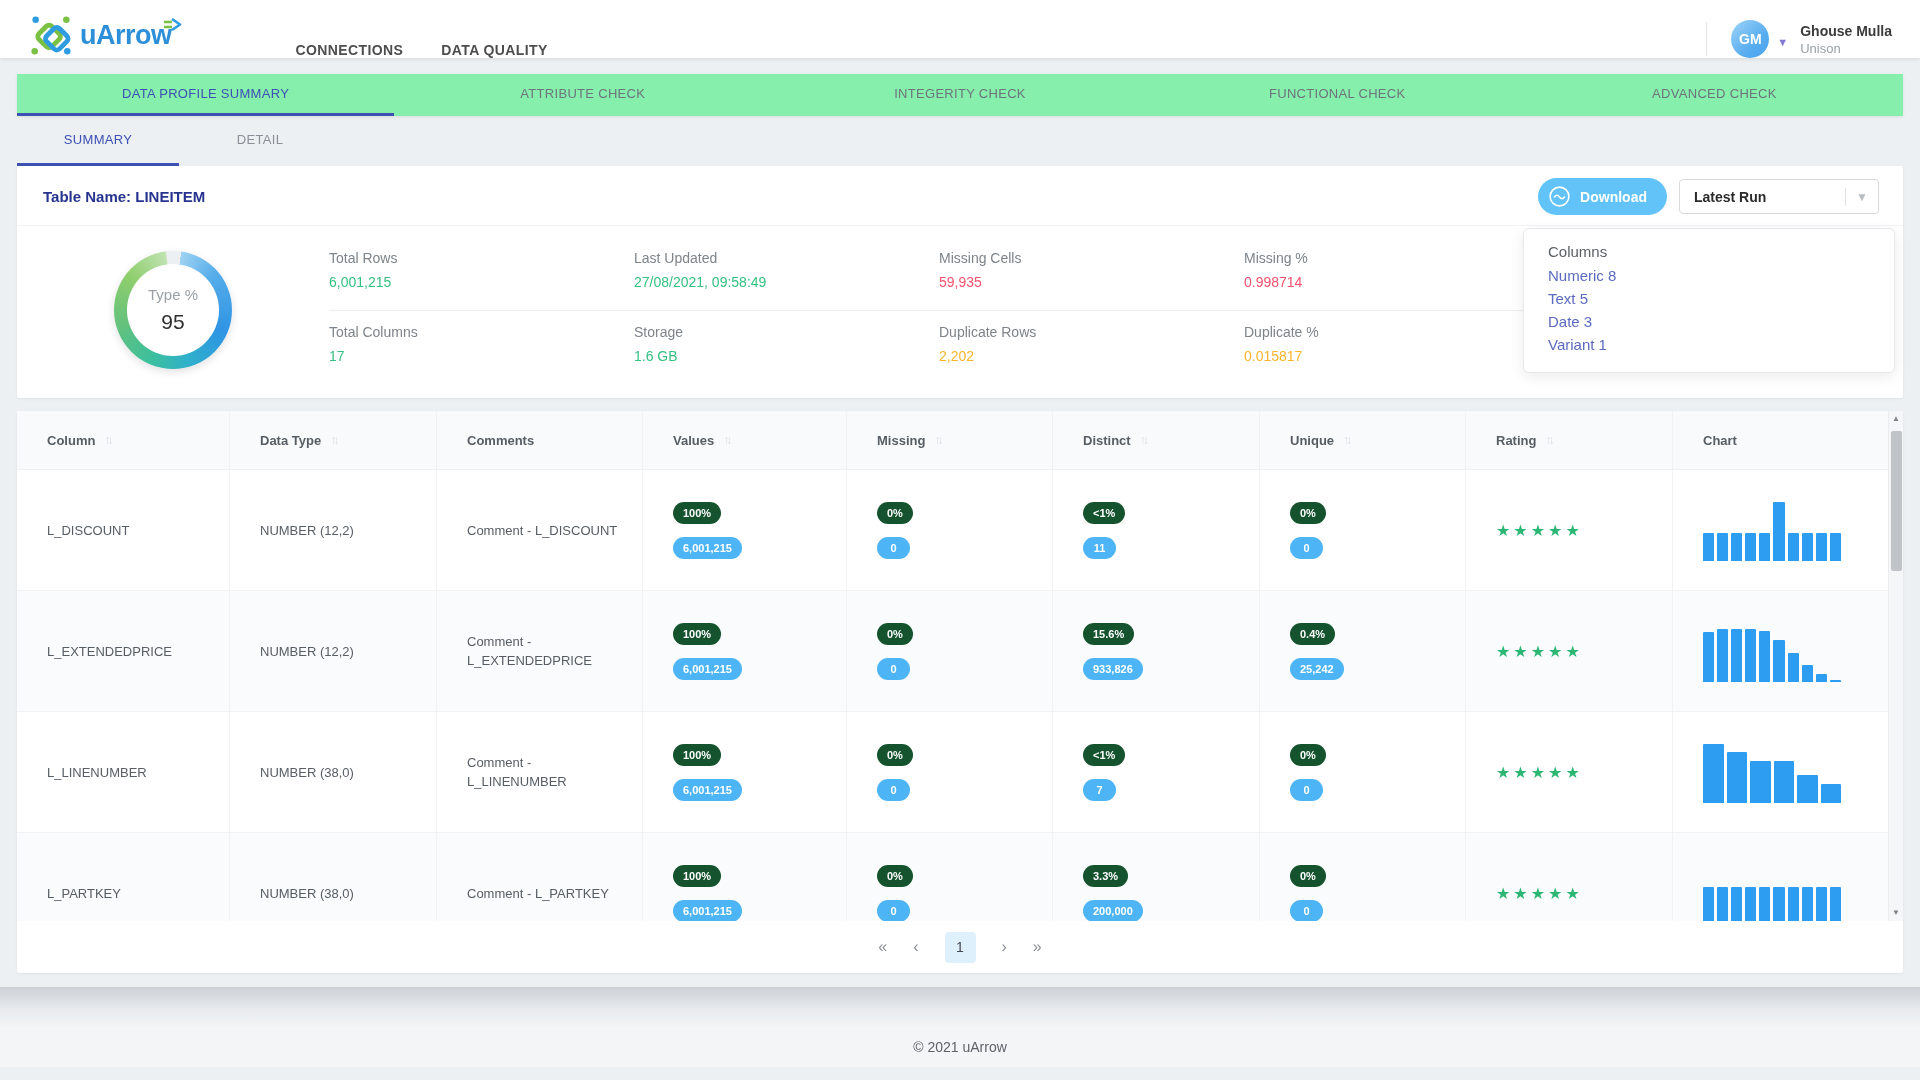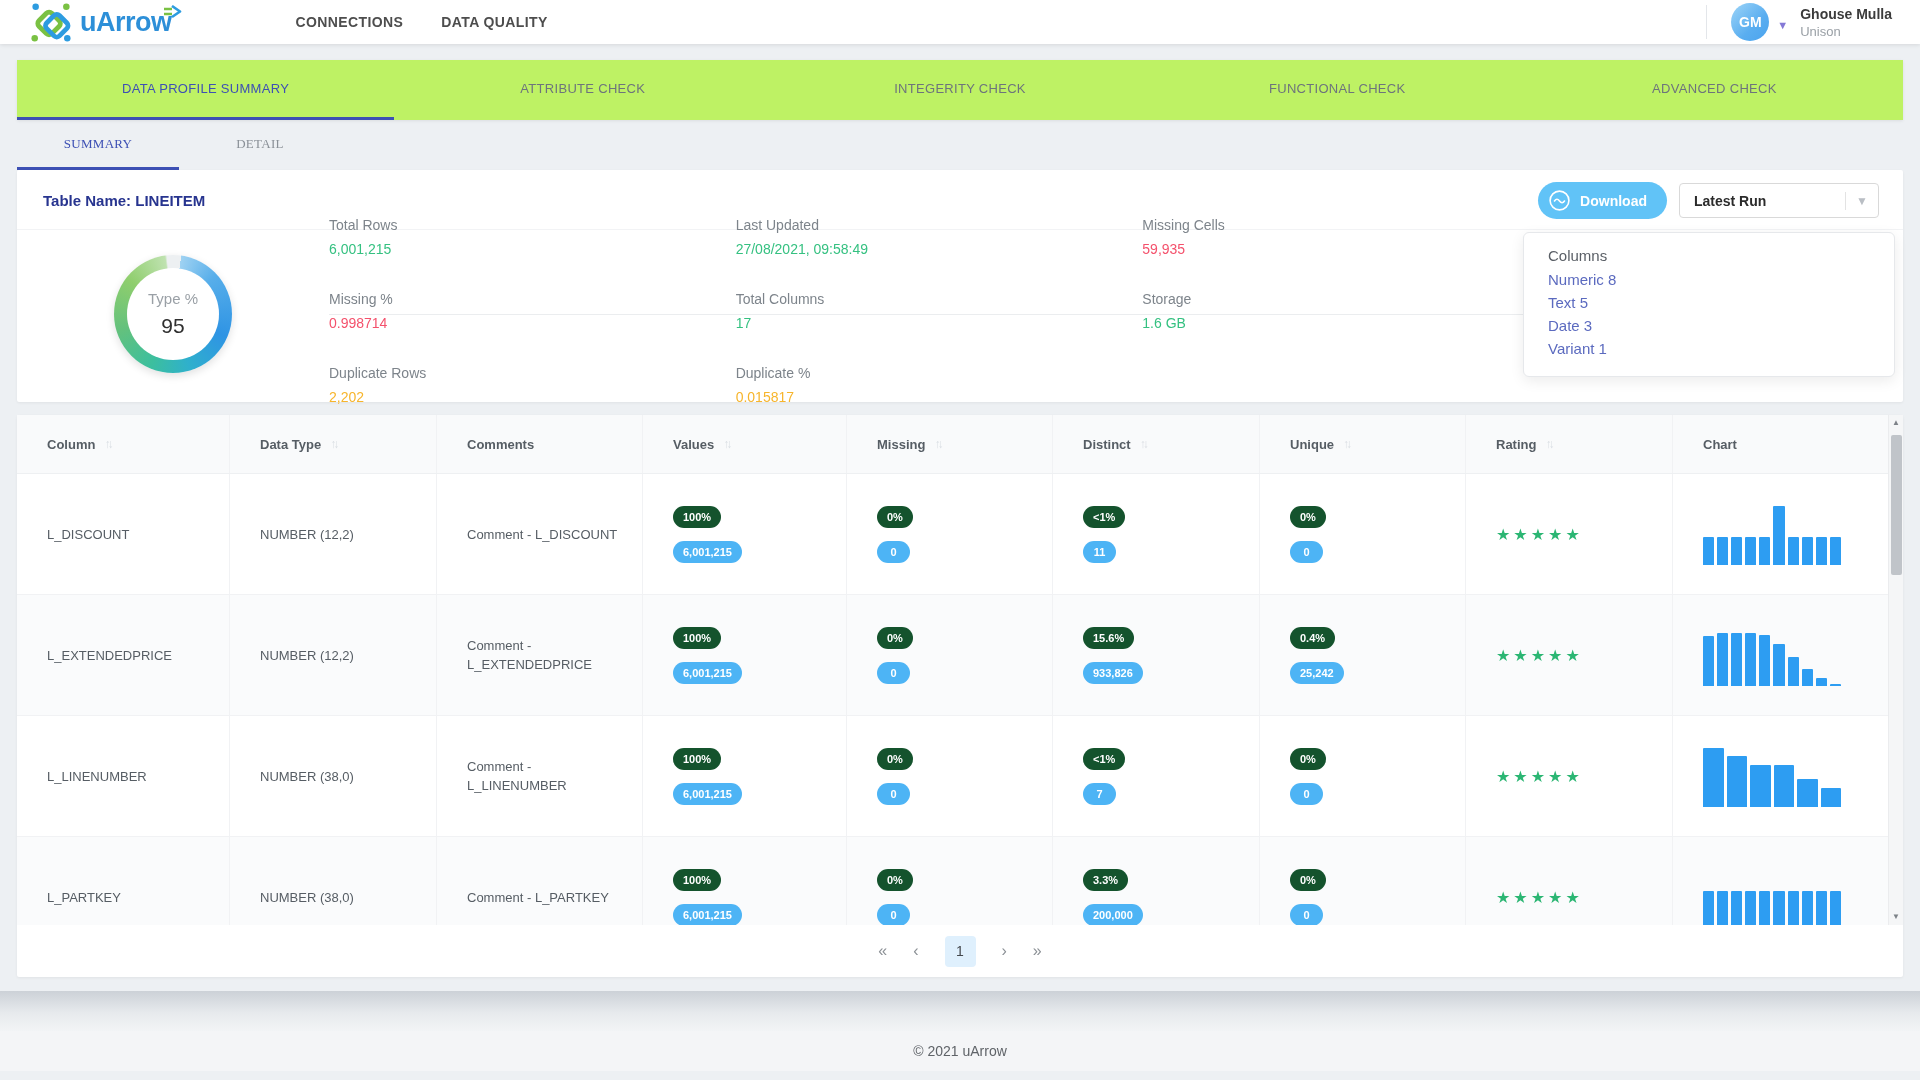--- a/index.html
+++ b/index.html
@@ -1,45 +1,45 @@
 <!DOCTYPE html>
 <html><head>
 <meta charset="utf-8">
 <style>
   * { margin:0; padding:0; box-sizing:border-box; }
   html,body { width:1920px; height:1080px; overflow:hidden; background:#edf0f3;
     font-family:"Liberation Sans", sans-serif; }
 
   
-  .topbar { height:44px; background:#fff; box-shadow:0 1px 4px rgba(0,0,0,.10);
-    display:flex; align-items:center; padding:0 28px; position:relative; z-index:30; }
+  .topbar { height:58px; background:#fff; box-shadow:0 1px 4px rgba(0,0,0,.10);
+    display:flex; align-items:flex-end; padding:0 28px; position:relative; z-index:30; }
   .logo { display:flex; align-items:center; gap:6px; cursor:pointer; }
   .logo-text { font-size:27px; font-weight:bold; color:#2d8fd8; letter-spacing:-0.5px; position:relative; }
   .logo-arrow { position:absolute; top:-9px; right:-2px; }
   .main-nav { display:flex; gap:38px; margin-left:96px; }
   .nav-item { font-size:14px; font-weight:bold; color:#4d4d4d; letter-spacing:.4px; cursor:pointer; }
   .user-block { margin-left:auto; display:flex; align-items:center; gap:10px; }
   .user-divider { width:1px; height:34px; background:#e3e6ea; margin-right:14px; }
   .avatar { width:38px; height:38px; border-radius:50%; color:#fff; font-weight:bold; font-size:14px;
     background:linear-gradient(135deg,#9ed5f8 0%,#5aaef0 60%,#4aa3ee 100%);
     display:flex; align-items:center; justify-content:center; cursor:pointer; }
   .user-chevron { color:#8579d6; font-size:11px; margin:6px 2px 0 -2px; }
   .user-name { font-size:14px; font-weight:bold; color:#3b3b3b; }
   .user-org { font-size:13px; color:#9aa0a6; margin-top:2px; }
 
   main { padding:16px 17px 0; }
 
   
-  .tab-strip { background:#bef264; display:flex; height:60px; box-shadow:0 1px 3px rgba(0,0,0,.08); }
+  .tab-strip { background:#86efac; display:flex; height:42px; box-shadow:0 1px 3px rgba(0,0,0,.08); }
   .tab { flex:1; display:flex; align-items:center; justify-content:center; font-size:13px;
     color:#6d747c; letter-spacing:.3px; cursor:pointer; border-bottom:3px solid transparent; }
   .tab.active { color:#3d50b4; border-bottom-color:#3d50b4; }
 
   
-  .subtab-strip { display:flex; height:50px;font-family:Liberation Serif, serif; }
+  .subtab-strip { display:flex; height:50px; }
   .subtab { width:162px; display:flex; align-items:center; justify-content:center; font-size:13px;
     color:#8a9097; letter-spacing:.3px; cursor:pointer; border-bottom:3px solid transparent; }
   .subtab.active { color:#3d50b4; border-bottom-color:#3d50b4; }
 
   
   .summary-card { background:#fff; border-radius:2px; box-shadow:0 1px 3px rgba(0,0,0,.06);
     position:relative; height:232px; }
   .title-row { display:flex; align-items:center; justify-content:space-between;
     padding:12px 24px 10px 26px; border-bottom:1px solid #f2f3f5; }
   .table-name { font-size:15px; font-weight:bold; color:#27348f; }
@@ -59,21 +59,21 @@
     background:conic-gradient(from 8deg,
       #9fd2f2 0deg, #57aeea 40deg, #2f94e4 105deg, #2fb0cc 155deg,
       #3cbf9e 195deg, #63c17d 245deg, #8fce6d 300deg, #bfe2b0 344deg,
       #edf0f2 346deg 360deg);
     box-shadow:0 3px 8px rgba(0,0,0,.12); display:flex; align-items:center; justify-content:center; }
   .gauge-inner { width:92px; height:92px; border-radius:50%; background:#fff;
     display:flex; flex-direction:column; align-items:center; justify-content:center; gap:7px; }
   .score-label { font-size:15px; color:#9aa0a6; }
   .score-value { font-size:21px; color:#2f2f2f; }
 
-  .stats-grid { flex:1; display:grid; grid-template-columns:repeat(3,1fr); position:relative;
+  .stats-grid { flex:1; display:grid; grid-template-columns:repeat(4,1fr); position:relative;
     padding-right:330px; margin-right:24px; }
   .stats-grid::after { content:""; position:absolute; left:0; right:-6px; top:50%;
     height:1px; background:#ebedef; }
   .stat { padding:14px 0 20px; }
   .stat-label { font-size:14px; color:#7d848b; margin-bottom:8px; }
   .stat-value { font-size:14px; }
   .stat-value.green { color:#35c181; }
   .stat-value.red { color:#f4516c; }
   .stat-value.orange { color:#f7b52c; }
 

